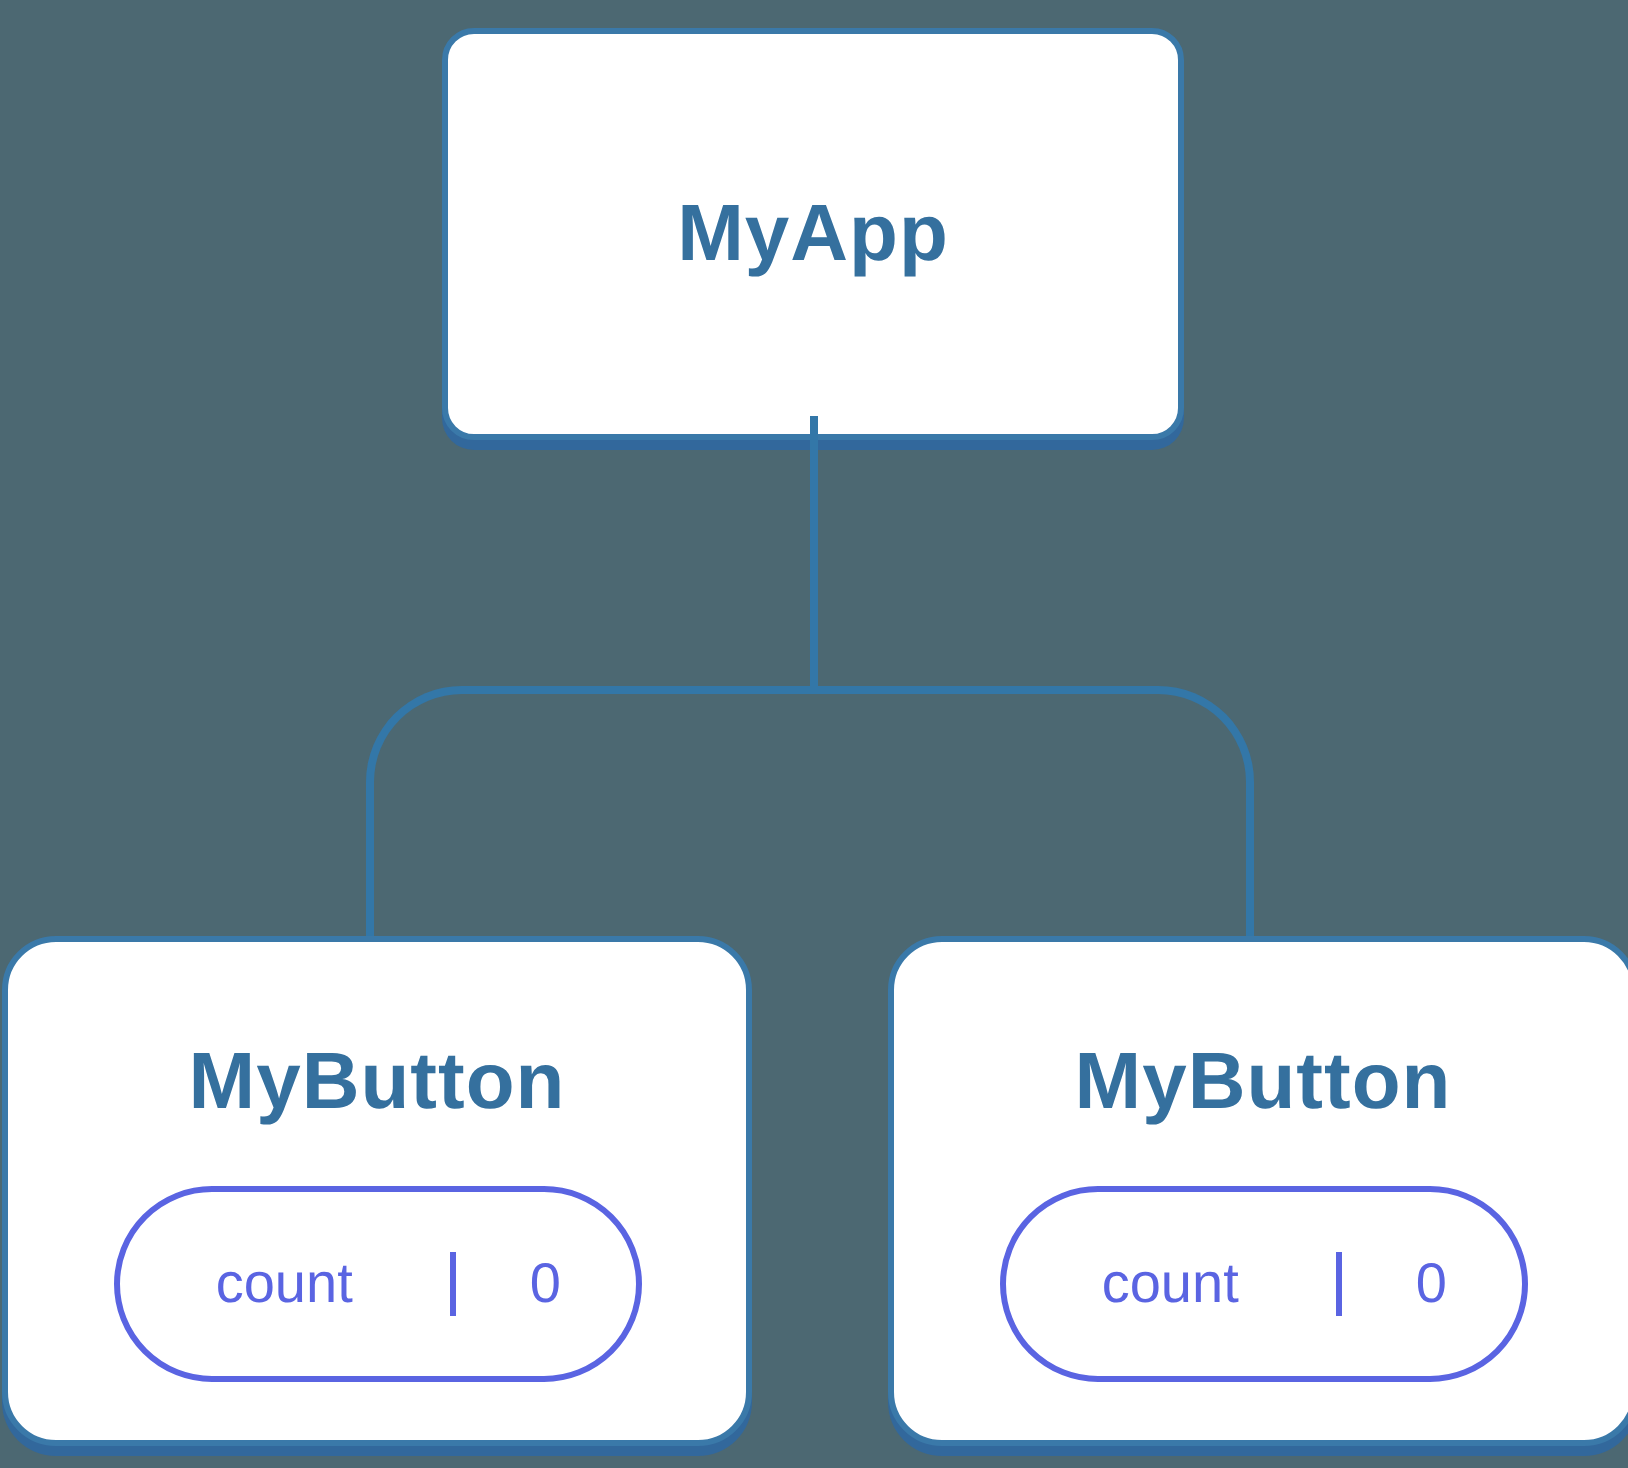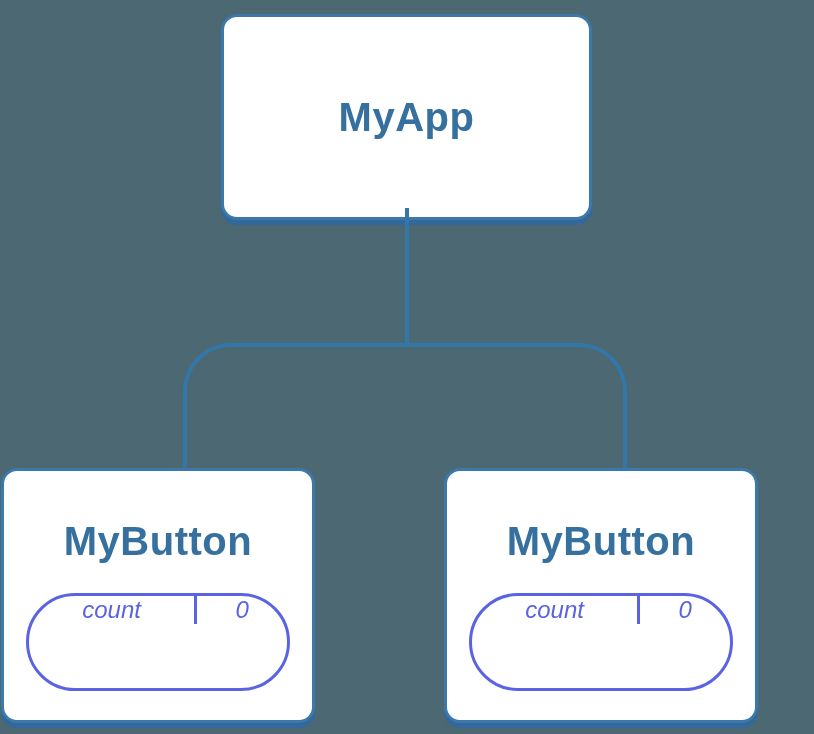--- a/index.html
+++ b/index.html
@@ -68,39 +68,39 @@
     height: 125px;
     border-top: 4px solid var(--connector);
     border-left: 4px solid var(--connector);
     border-right: 4px solid var(--connector);
     border-bottom: none;
     border-radius: 48px 48px 0 0;
   }
 
   .node-child {
     top: 468px;
-    width: 314px;
+    width: 375px;
     height: 255px;
     padding-top: 46px;
     gap: 28px;
+    border-radius: 27px;
   }
   .node-child-left  { left: 1px; }
   .node-child-right { left: 444px; }
 
   .state-pill {
     width: 264px;
     height: 98px;
     border: 3px solid var(--state);
     border-radius: 49px;
     display: flex;
-    align-items: flex-start;
+    align-items: center;
     overflow: hidden;
     color: var(--state);
-    font-size: 24px;
-    font-style: italic;
+    font-size: 28px;
   }
   .state-key {
     flex: 1.84;
     border-right: 3px solid var(--state);
     display: flex;
     align-items: center;
     justify-content: center;
   }
   .state-value {
     flex: 1;

